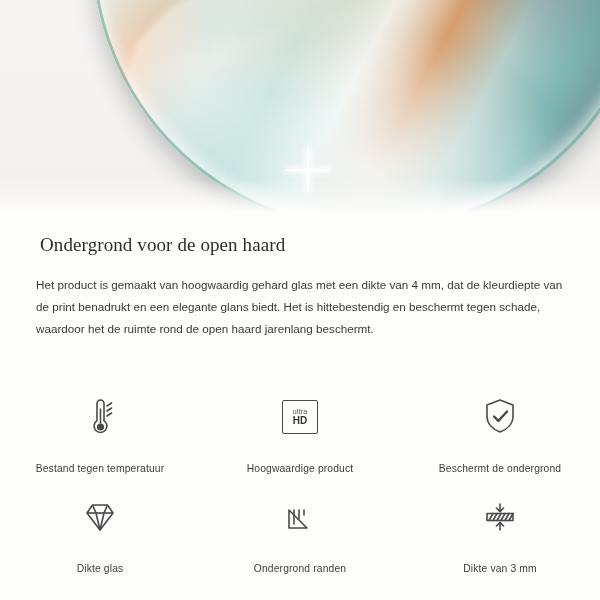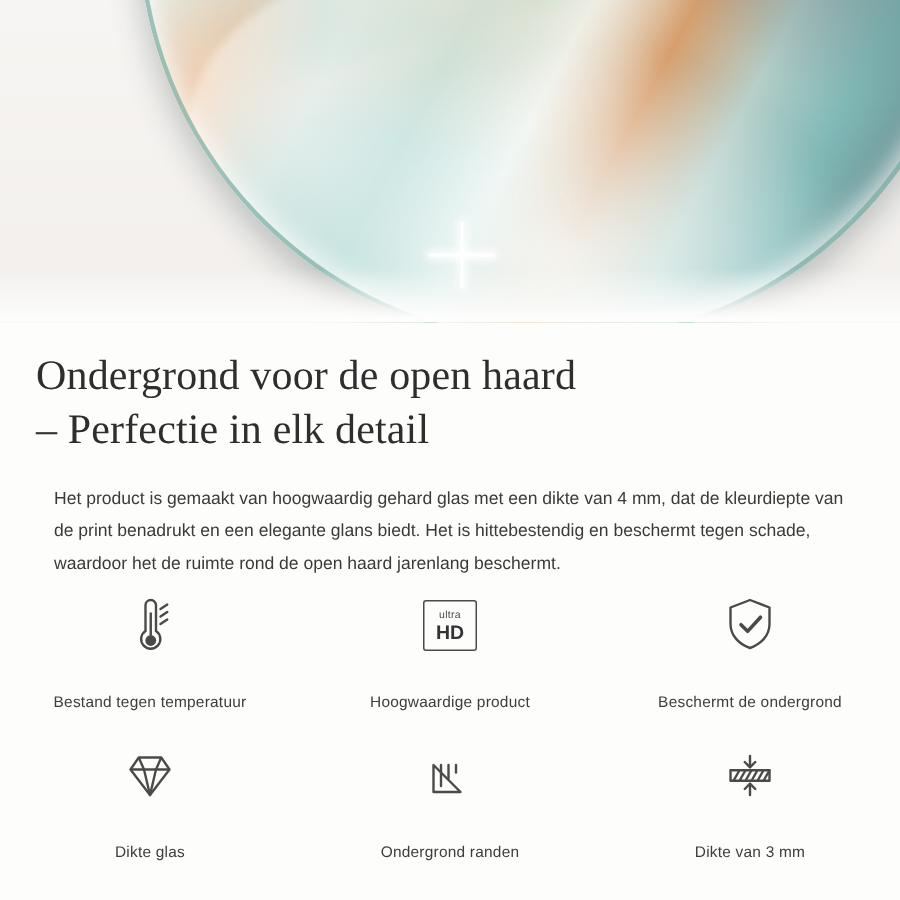--- a/index.html
+++ b/index.html
@@ -149,23 +149,23 @@
     background: linear-gradient(180deg, rgba(253,253,252,0) 0%, #fdfdfc 92%);
   }
 
   
   .content {
     position: absolute;
     left: 0; top: 215px;
     width: 600px;
   }
   .headline {
-    margin: 18px 36px 0 24px;
+    margin: 18px 36px 0 40px;
     font-family: "Liberation Serif", serif;
-    font-size: 28px;
+    font-size: 19px;
     line-height: 1.28;
     color: #2e2e2e;
     font-weight: 400;
     letter-spacing: 0.1px;
   }
   .headline .l2 { display: block; }
   .body-copy {
     margin: 17px 24px 0 36px;
     font-size: 11.7px;
     line-height: 1.85;
@@ -214,21 +214,21 @@
     align-items: center;
     justify-content: center;
     line-height: 1;
   }
   .ultrahd-box .u1 {
     font-size: 7px;
     color: #4a4a4a;
     letter-spacing: 0.2px;
   }
   .ultrahd-box .u2 {
-    font-size: 13px;
+    font-size: 10px;
     font-weight: bold;
     color: #333;
     margin-top: 1px;
   }
 </style>
 </head>
 <body>
 
 <div class="page">
 
@@ -242,21 +242,20 @@
       <div class="disc-gloss"></div>
       <div class="disc-edge"></div>
     </div>
     <div class="sparkle"></div>
     <div class="hero-fade"></div>
   </div>
 
   <div class="content">
     <h1 class="headline">
       <span>Ondergrond voor de open haard</span>
-      <span class="l2">– Perfectie in elk detail</span>
     </h1>
     <p class="body-copy">Het product is gemaakt van hoogwaardig gehard glas met een dikte van 4 mm, dat de kleurdiepte van de print benadrukt en een elegante glans biedt. Het is hittebestendig en beschermt tegen schade, waardoor het de ruimte rond de open haard jarenlang beschermt.</p>
   </div>
 
   <div class="features">
 
     <div class="feature">
       <div class="feature-icon">
         <svg width="40" height="44" viewBox="0 0 40 44">
           <g fill="none" stroke="#4a4a4a" stroke-width="1.6" stroke-linecap="round">

